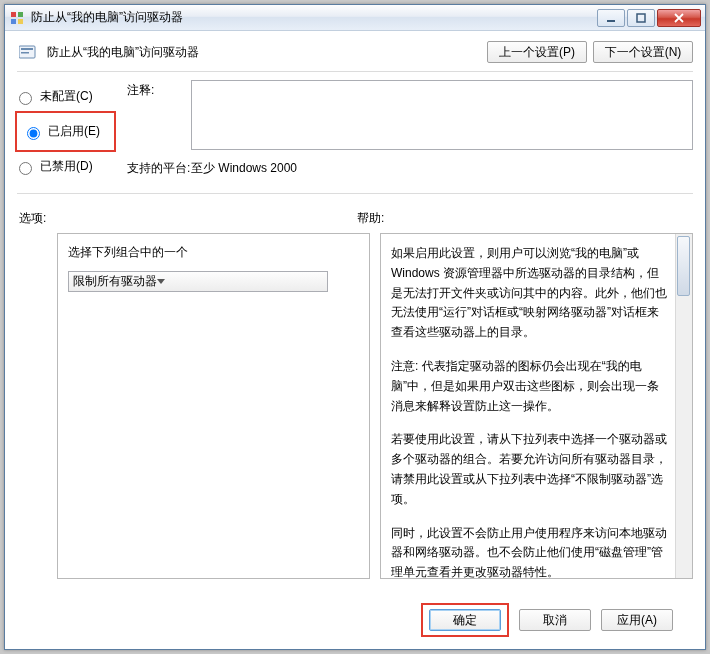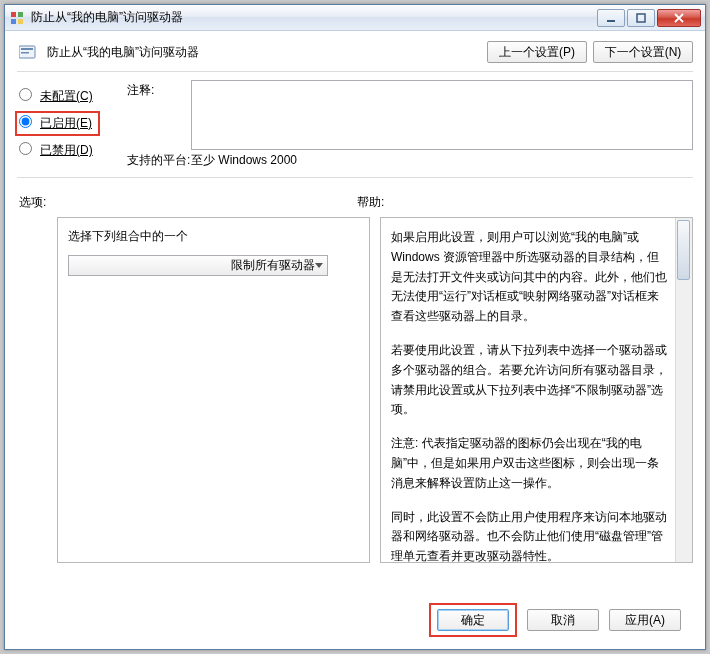--- a/index.html
+++ b/index.html
@@ -25,46 +25,46 @@
 .header-row .htext { flex: 1; font-size: 12px; }
 .header-row .nav-btns { display:flex; gap:6px;align-items:center; }
 .btn { border: 1px solid #a0a0a0; background: linear-gradient(#fdfdfd,#ededed); height: 22px; padding: 0 10px; border-radius: 2px; cursor: default; display:inline-flex; align-items:center; justify-content:center; min-width: 100px; }
 .btn:focus, .btn.default { border-color:#5b9dd9; box-shadow: 0 0 0 1px #a7d1f3 inset; }
 
 .hr { border-top: 1px solid #dcdcdc; margin: 8px 0 8px 0; }
 
 
 .config { display:flex; }
 .radio-col { width: 110px; padding-top: 2px; }
-.radio-row { display:flex; align-items:flex-start; margin: 6px 0; gap:4px;text-decoration:underline; }
+.radio-row { display:flex; align-items:flex-end; margin: 6px 0; gap:4px; }
 .radio-row input { margin: 0 4px 0 2px; }
 .highlight-box { border: 2px solid #e23b2e; display:inline-flex; align-items:center; padding: 2px 6px 2px 0; margin-left:-2px; }
 
 .form-col { flex:1; }
-.form-row { display:flex; }
+.form-row { display:flex; margin-bottom:8px; }
 .form-row .lbl { width:64px; padding-top: 2px; }
 .comment-box { flex:1; height:70px; border:1px solid #abadb3; background:#fff; padding:2px 4px; resize:none; overflow:auto; }
 .platform-val { padding-top: 2px; }
 
 
 .lower { display:flex; gap:10px; height: 346px; margin-left: 40px; }
 .lower .pane-col { flex:1; display:flex; flex-direction:column; }
 .lower-label { margin: 8px 0 6px 2px; }
 .pane { border:1px solid #b9b9b9; background:#fff; flex:1; padding:10px; overflow:auto; }
 .pane.help { position:relative; padding-right: 22px; line-height: 1.65; }
 .help-scroll { position:absolute; right:0; top:0; bottom:0; width:17px; background:#f0f0f0; border-left:1px solid #d9d9d9; }
 .help-thumb { position:absolute; right:2px; top:2px; width:13px; height:60px; background:linear-gradient(#f6f8fb,#cfd9e6); border:1px solid #9db4cc; border-radius:2px; }
 .help p { margin: 0 0 14px 0; }
 
 .opt-title { margin-bottom: 10px; }
-.combo { width: 260px; height: 21px; border:1px solid #abadb3; background:linear-gradient(#fdfdfd,#ededed); display:flex; align-items:center; padding: 0 4px; justify-content:flex-end; }
+.combo { width: 260px; height: 21px; border:1px solid #abadb3; background:linear-gradient(#fdfdfd,#ededed); display:flex; align-items:center; padding: 0 4px; justify-content:flex-start; }
 .combo .caret { width:0; height:0; border-left:4px solid transparent; border-right:4px solid transparent; border-top:5px solid #555; }
 
 
-.footer { position:absolute; right: 24px; bottom: 12px; display:flex; gap:10px; align-items:center; }
+.footer { position:absolute; right: 32px; bottom: 12px; display:flex; gap:10px; align-items:center; }
 .ok-wrap { border:2px solid #e23b2e; padding:4px 6px; }
 .btn.small { min-width: 72px; }
 
 </style>
 </head>
 <body>
 
 <div class="window">
 
   <div class="titlebar">
@@ -115,21 +115,21 @@
 
     <div class="hr"></div>
 
     <div class="config">
       <div class="radio-col">
         <div class="radio-row">
           <input type="radio" name="state" style="">
           <span>未配置(C)</span>
         </div>
         <span class="highlight-box">
-          <div class="radio-row" style="margin:0;">
+          <div class="radio-row" style="margin:8px;">
             <input type="radio" name="state" checked="" style="">
             <span>已启用(E)</span>
           </div>
         </span>
         <div class="radio-row">
           <input type="radio" name="state" style="">
           <span>已禁用(D)</span>
         </div>
       </div>
 
@@ -159,22 +159,22 @@
           <div class="combo">
             <span>限制所有驱动器</span>
             <span class="caret"></span>
           </div>
         </div>
       </div>
 
       <div class="pane-col">
         <div class="pane help">
           <p>如果启用此设置，则用户可以浏览“我的电脑”或 Windows 资源管理器中所选驱动器的目录结构，但是无法打开文件夹或访问其中的内容。此外，他们也无法使用“运行”对话框或“映射网络驱动器”对话框来查看这些驱动器上的目录。</p>
+          <p>注意: 代表指定驱动器的图标仍会出现在“我的电脑”中，但是如果用户双击这些图标，则会出现一条消息来解释设置防止这一操作。</p>
           <p>若要使用此设置，请从下拉列表中选择一个驱动器或多个驱动器的组合。若要允许访问所有驱动器目录，请禁用此设置或从下拉列表中选择“不限制驱动器”选项。</p>
-          <p>注意: 代表指定驱动器的图标仍会出现在“我的电脑”中，但是如果用户双击这些图标，则会出现一条消息来解释设置防止这一操作。</p>
           <p>同时，此设置不会防止用户使用程序来访问本地驱动器和网络驱动器。也不会防止他们使用“磁盘管理”管理单元查看并更改驱动器特性。</p>
           <p>请参阅“隐藏‘我的电脑’中的这些指定的驱动器”设置。</p>
           <div class="help-scroll">
             <div class="help-thumb"></div>
           </div>
         </div>
       </div>
     </div>
 
     <div class="footer">

